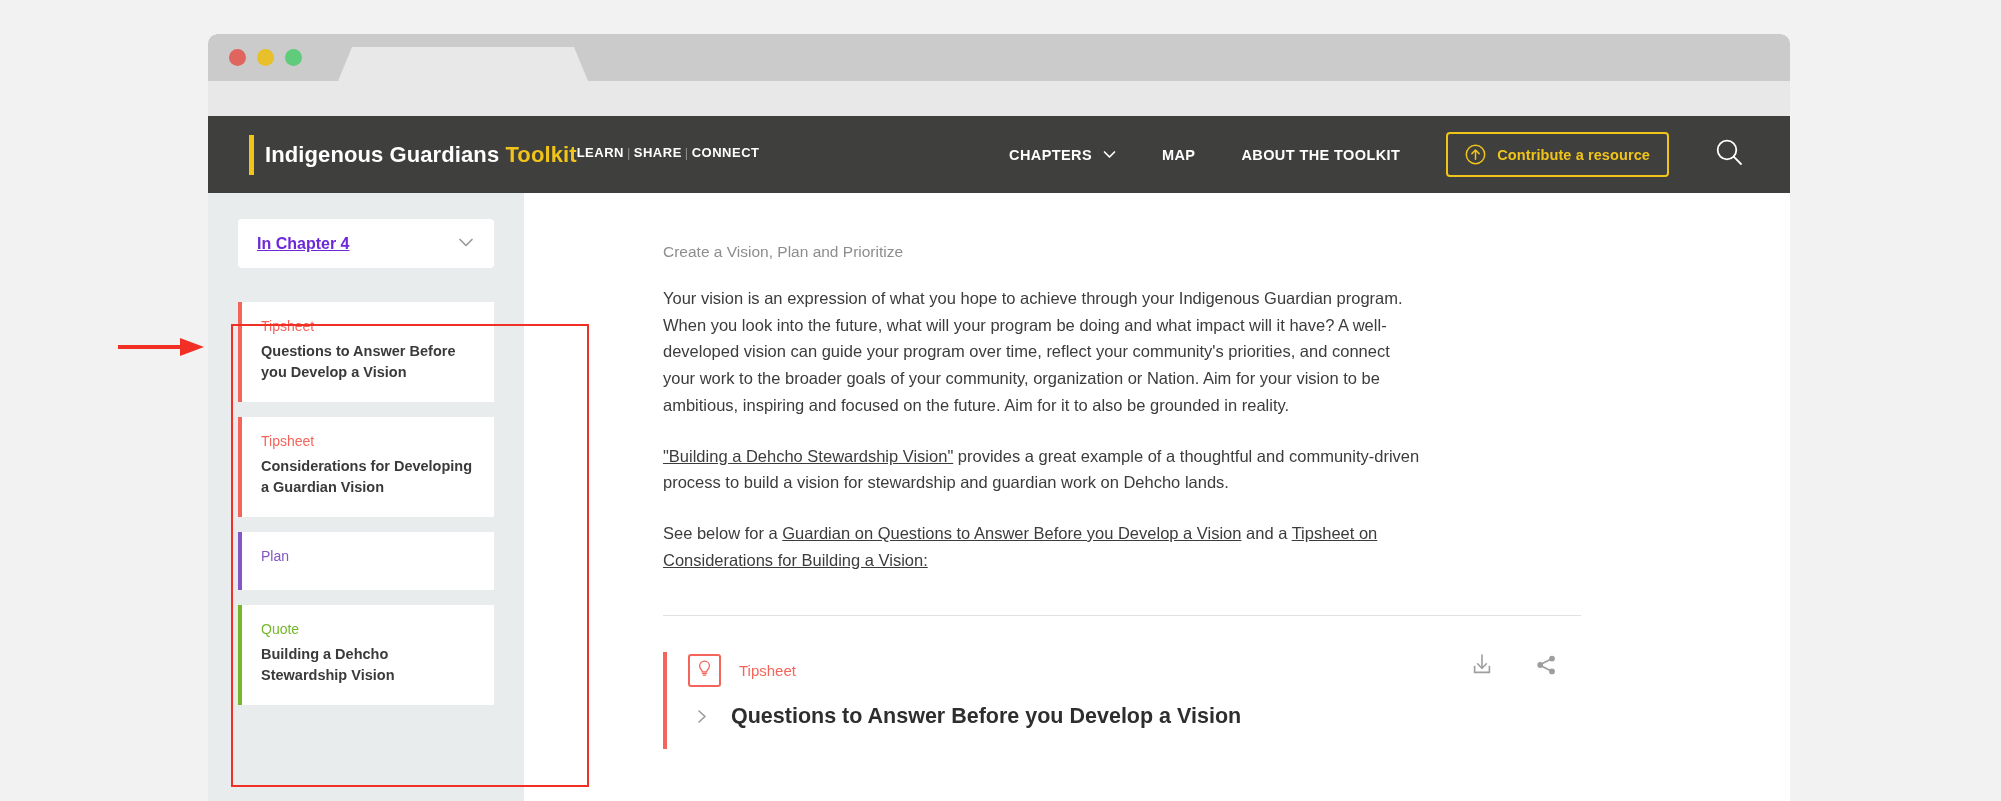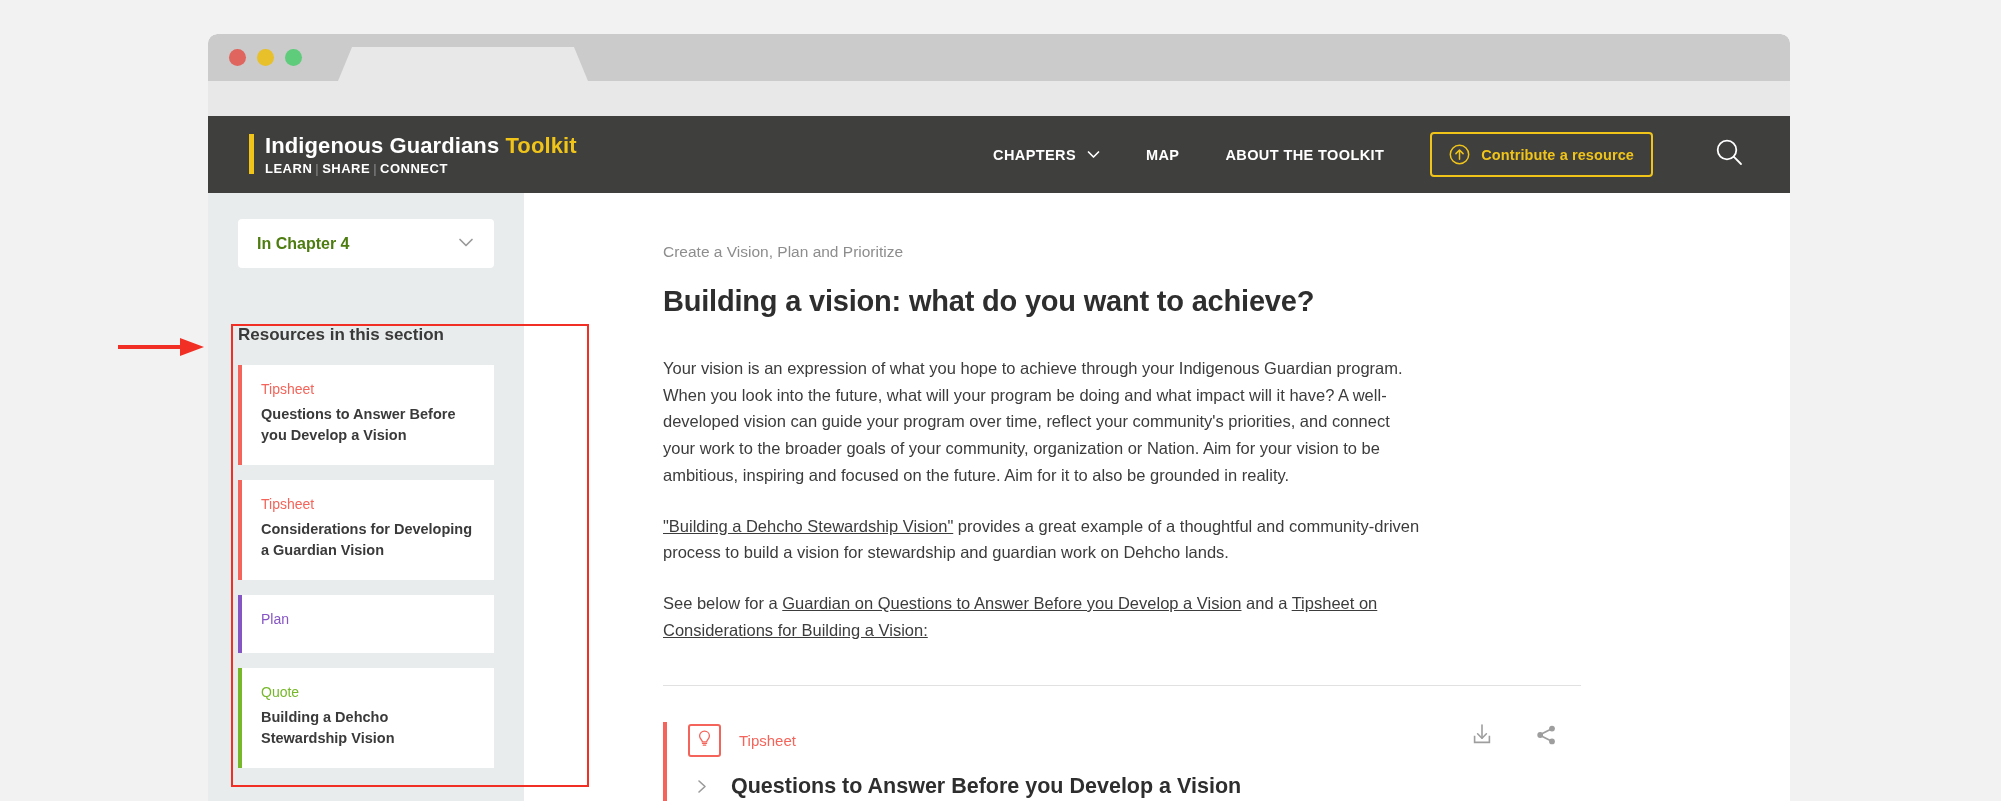--- a/index.html
+++ b/index.html
@@ -90,21 +90,21 @@
     display: flex;
     align-items: center;
     margin-left: 41px;
   }
   .brand-bar {
     width: 5px;
     height: 40px;
     background: #f0c419;
     margin-right: 11px;
   }
-  .brand-text { display: flex; flex-direction: column; }
+  .brand-text { display: flex; flex-direction: row; }
   .brand-title {
     font-size: 22px;
     font-weight: bold;
     color: #ffffff;
     letter-spacing: 0.1px;
     line-height: 1.15;
   }
   .brand-title .accent { color: #f0c419; }
   .brand-sub {
     font-size: 13px;
@@ -139,21 +139,21 @@
     height: 13px;
   }
   .chev svg { display: block; }
 
   .contribute-btn {
     display: flex;
     align-items: center;
     border: 2px solid #f0c419;
     border-radius: 4px;
     padding: 10px 17px;
-    margin-right: 60px;
+    margin-right: 44px;
     cursor: pointer;
     white-space: nowrap;
   }
   .contribute-icon { width: 21px; height: 21px; margin-right: 11px; flex: none; }
   .contribute-label {
     font-size: 14.5px;
     font-weight: bold;
     color: #f0c419;
     letter-spacing: 0.1px;
   }
@@ -190,21 +190,22 @@
     height: 49px;
     display: flex;
     align-items: center;
     justify-content: space-between;
     padding: 0 19px 0 19px;
     cursor: pointer;
   }
   .chapter-select-label {
     font-size: 16px;
     font-weight: bold;
-    color: #4d7c0f;
+    color: #6d28d9;
+    text-decoration: underline;
   }
 
   .resources-panel {
     margin-top: 34px;
     position: relative;
   }
   .resources-title {
     font-size: 17px;
     font-weight: bold;
     color: #3a3a3a;
@@ -421,21 +422,20 @@
         <div class="chapter-select">
           <span class="chapter-select-label">In Chapter 4</span>
           <span>
             <svg width="18" height="18" viewBox="0 0 18 18">
                 <path d="M3 6.5 L9 12.5 L15 6.5" fill="none" stroke="#9a9a9a" stroke-width="1.7" stroke-linecap="round" stroke-linejoin="round"></path>
               </svg>
           </span>
         </div>
 
         <div class="resources-panel">
-          <div class="resources-title">Resources in this section</div>
 
           <div class="res-list">
             <div class="res-card kind-tipsheet">
               <div class="res-kicker">Tipsheet</div>
               <div class="res-title">Questions to Answer Before you Develop a Vision</div>
             </div>
             <div class="res-card kind-tipsheet">
               <div class="res-kicker">Tipsheet</div>
               <div class="res-title">Considerations for Developing a Guardian Vision</div>
             </div>
@@ -446,21 +446,20 @@
               <div class="res-kicker">Quote</div>
               <div class="res-title">Building a Dehcho Stewardship Vision</div>
             </div>
           </div>
         </div>
       </aside>
 
       <main class="main">
         <div class="main-inner">
           <div class="breadcrumb">Create a Vision, Plan and Prioritize</div>
-          <h1 class="page-title">Building a vision: what do you want to achieve?</h1>
 
           <p class="para">Your vision is an expression of what you hope to achieve through your Indigenous Guardian program. When you look into the future, what will your program be doing and what impact will it have? A well-developed vision can guide your program over time, reflect your community's priorities, and connect your work to the broader goals of your community, organization or Nation. Aim for your vision to be ambitious, inspiring and focused on the future. Aim for it to also be grounded in reality.</p>
 
           <p class="para"><span class="ilink">"Building a Dehcho Stewardship Vision"</span><span> provides a great example of a thoughtful and community-driven process to build a vision for stewardship and guardian work on Dehcho lands.</span></p>
 
           <p class="para"><span>See below for a </span><span class="ilink">Guardian on Questions to Answer Before you Develop a Vision</span><span> and a </span><span class="ilink">Tipsheet on Considerations for Building a Vision:</span></p>
 
           <div class="divider"></div>
 
           <div class="resource-block">

